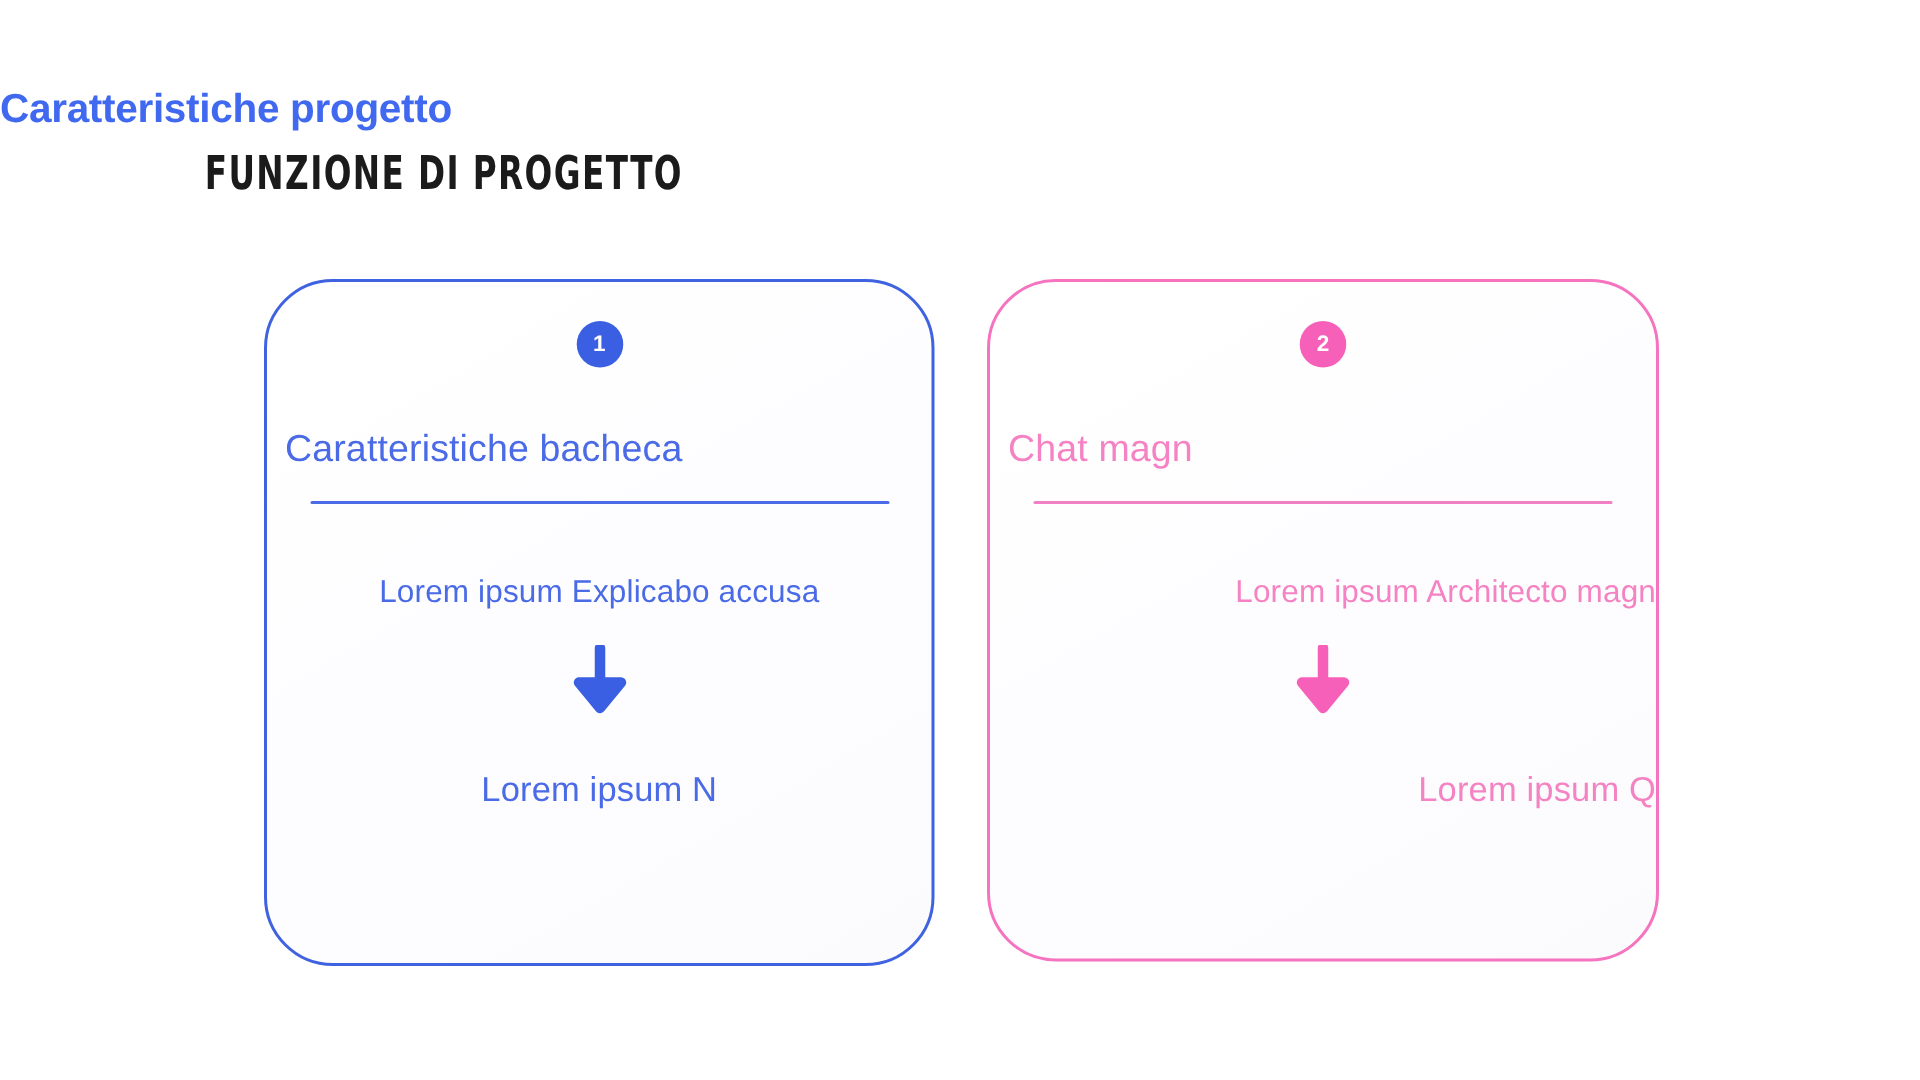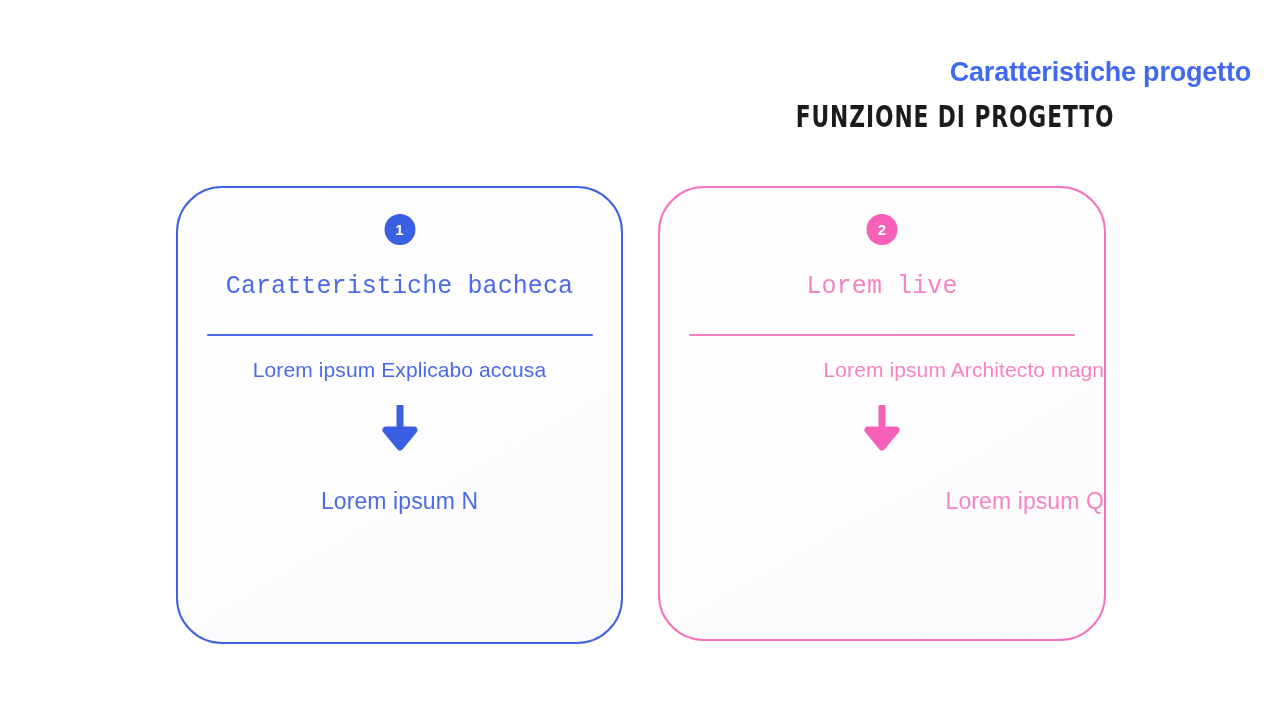--- a/index.html
+++ b/index.html
@@ -22,22 +22,21 @@
     height: 720px;
     box-sizing: border-box;
   }
 
   
   .header {
     position: absolute;
     top: 58px;
     left: 0;
     width: 1241px;
-    text-align: right;
-    padding-left: 10px;
+    text-align: left;
   }
 
   .eyebrow {
     font-family: "Liberation Sans", sans-serif;
     font-size: 27px;
     font-weight: bold;
     color: #4169f0;
     letter-spacing: -0.2px;
     line-height: 1.1;
     margin: 0;
@@ -110,48 +109,47 @@
   }
 
   .card--one .badge { background: #3b5fe2; }
   .card--two .badge { background: #f760b8; }
 
   .card-heading {
     position: absolute;
     top: 84px;
     left: 0;
     width: 100%;
-    text-align: center;
+    text-align: left;
     font-size: 25px;
     font-weight: normal;
     line-height: 1.2;
-    margin: 0;
+    margin: 12px;
     letter-spacing: 0.1px;
-    font-family: Liberation Mono, monospace;
   }
 
   .card--one .card-heading { color: #4a6ae6; }
   .card--two .card-heading { color: #f583c3; }
 
   .divider {
     position: absolute;
     top: 146px;
     left: 50%;
     transform: translateX(-50%);
     width: 386px;
     height: 2.2px;
     border-radius: 2px;
   }
 
   .card--one .divider { background: #4a6ae6; }
   .card--two .divider { background: #f07fc4; }
 
   .card-body {
     position: absolute;
-    top: 169px;
+    top: 194px;
     left: 0;
     width: 100%;
     text-align: center;
   }
 
   .body-line {
     font-size: 21px;
     font-weight: normal;
     line-height: 1.25;
     margin: 0;
@@ -204,21 +202,21 @@
         </svg>
 
         <div class="body-line body-line--second">Lorem ipsum N</div>
       </div>
     </div>
 
     <div class="card card--two">
 
       <div class="badge">2</div>
 
-      <div class="card-heading">Lorem live</div>
+      <div class="card-heading">Chat magn</div>
 
       <div class="divider"></div>
 
       <div class="card-body">
         <div class="body-line">Lorem ipsum Architecto magn</div>
 
         <svg class="arrow" viewBox="0 0 44 46">
           <path d="M22 2 L22 30 M22 42 L8 25 L36 25 Z" fill="#f760b8" stroke="#f760b8" stroke-width="7" stroke-linejoin="round" stroke-linecap="round"></path>
         </svg>
 

